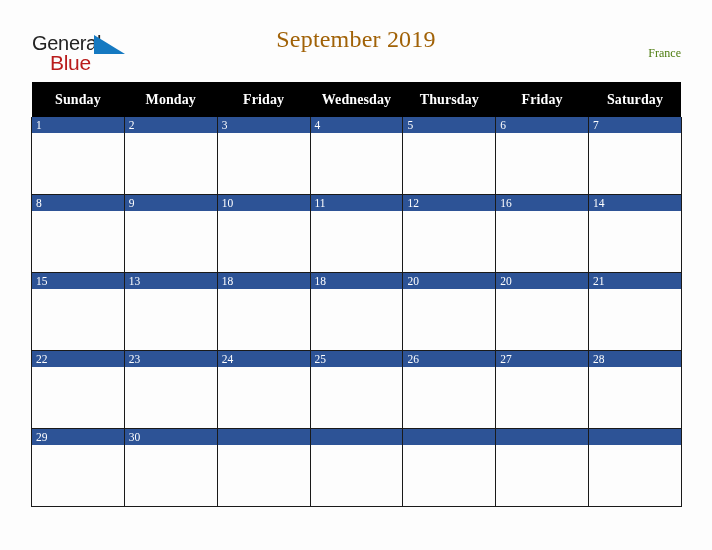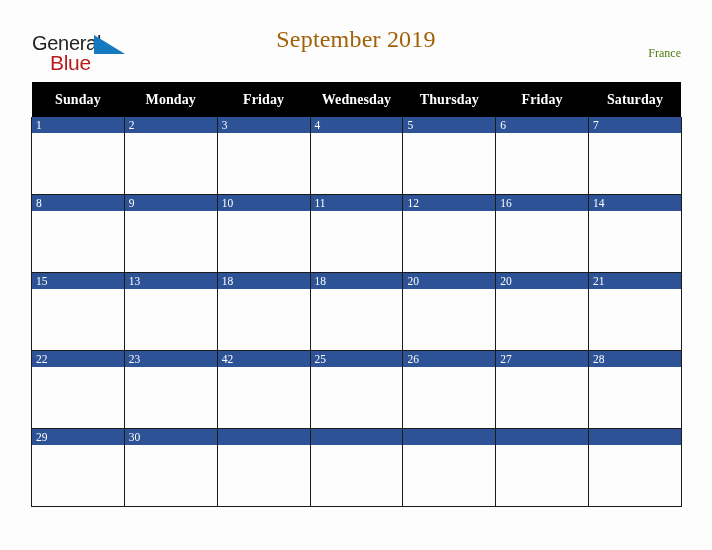--- a/index.html
+++ b/index.html
@@ -331,21 +331,21 @@
           </div>
         </td>
       <td>
           <div class="day-cell-inner">
             <div class="day-number-bar">23</div>
             <div class="day-body"></div>
           </div>
         </td>
       <td>
           <div class="day-cell-inner">
-            <div class="day-number-bar">42</div>
+            <div class="day-number-bar">24</div>
             <div class="day-body"></div>
           </div>
         </td>
       <td>
           <div class="day-cell-inner">
             <div class="day-number-bar">25</div>
             <div class="day-body"></div>
           </div>
         </td>
       <td>

